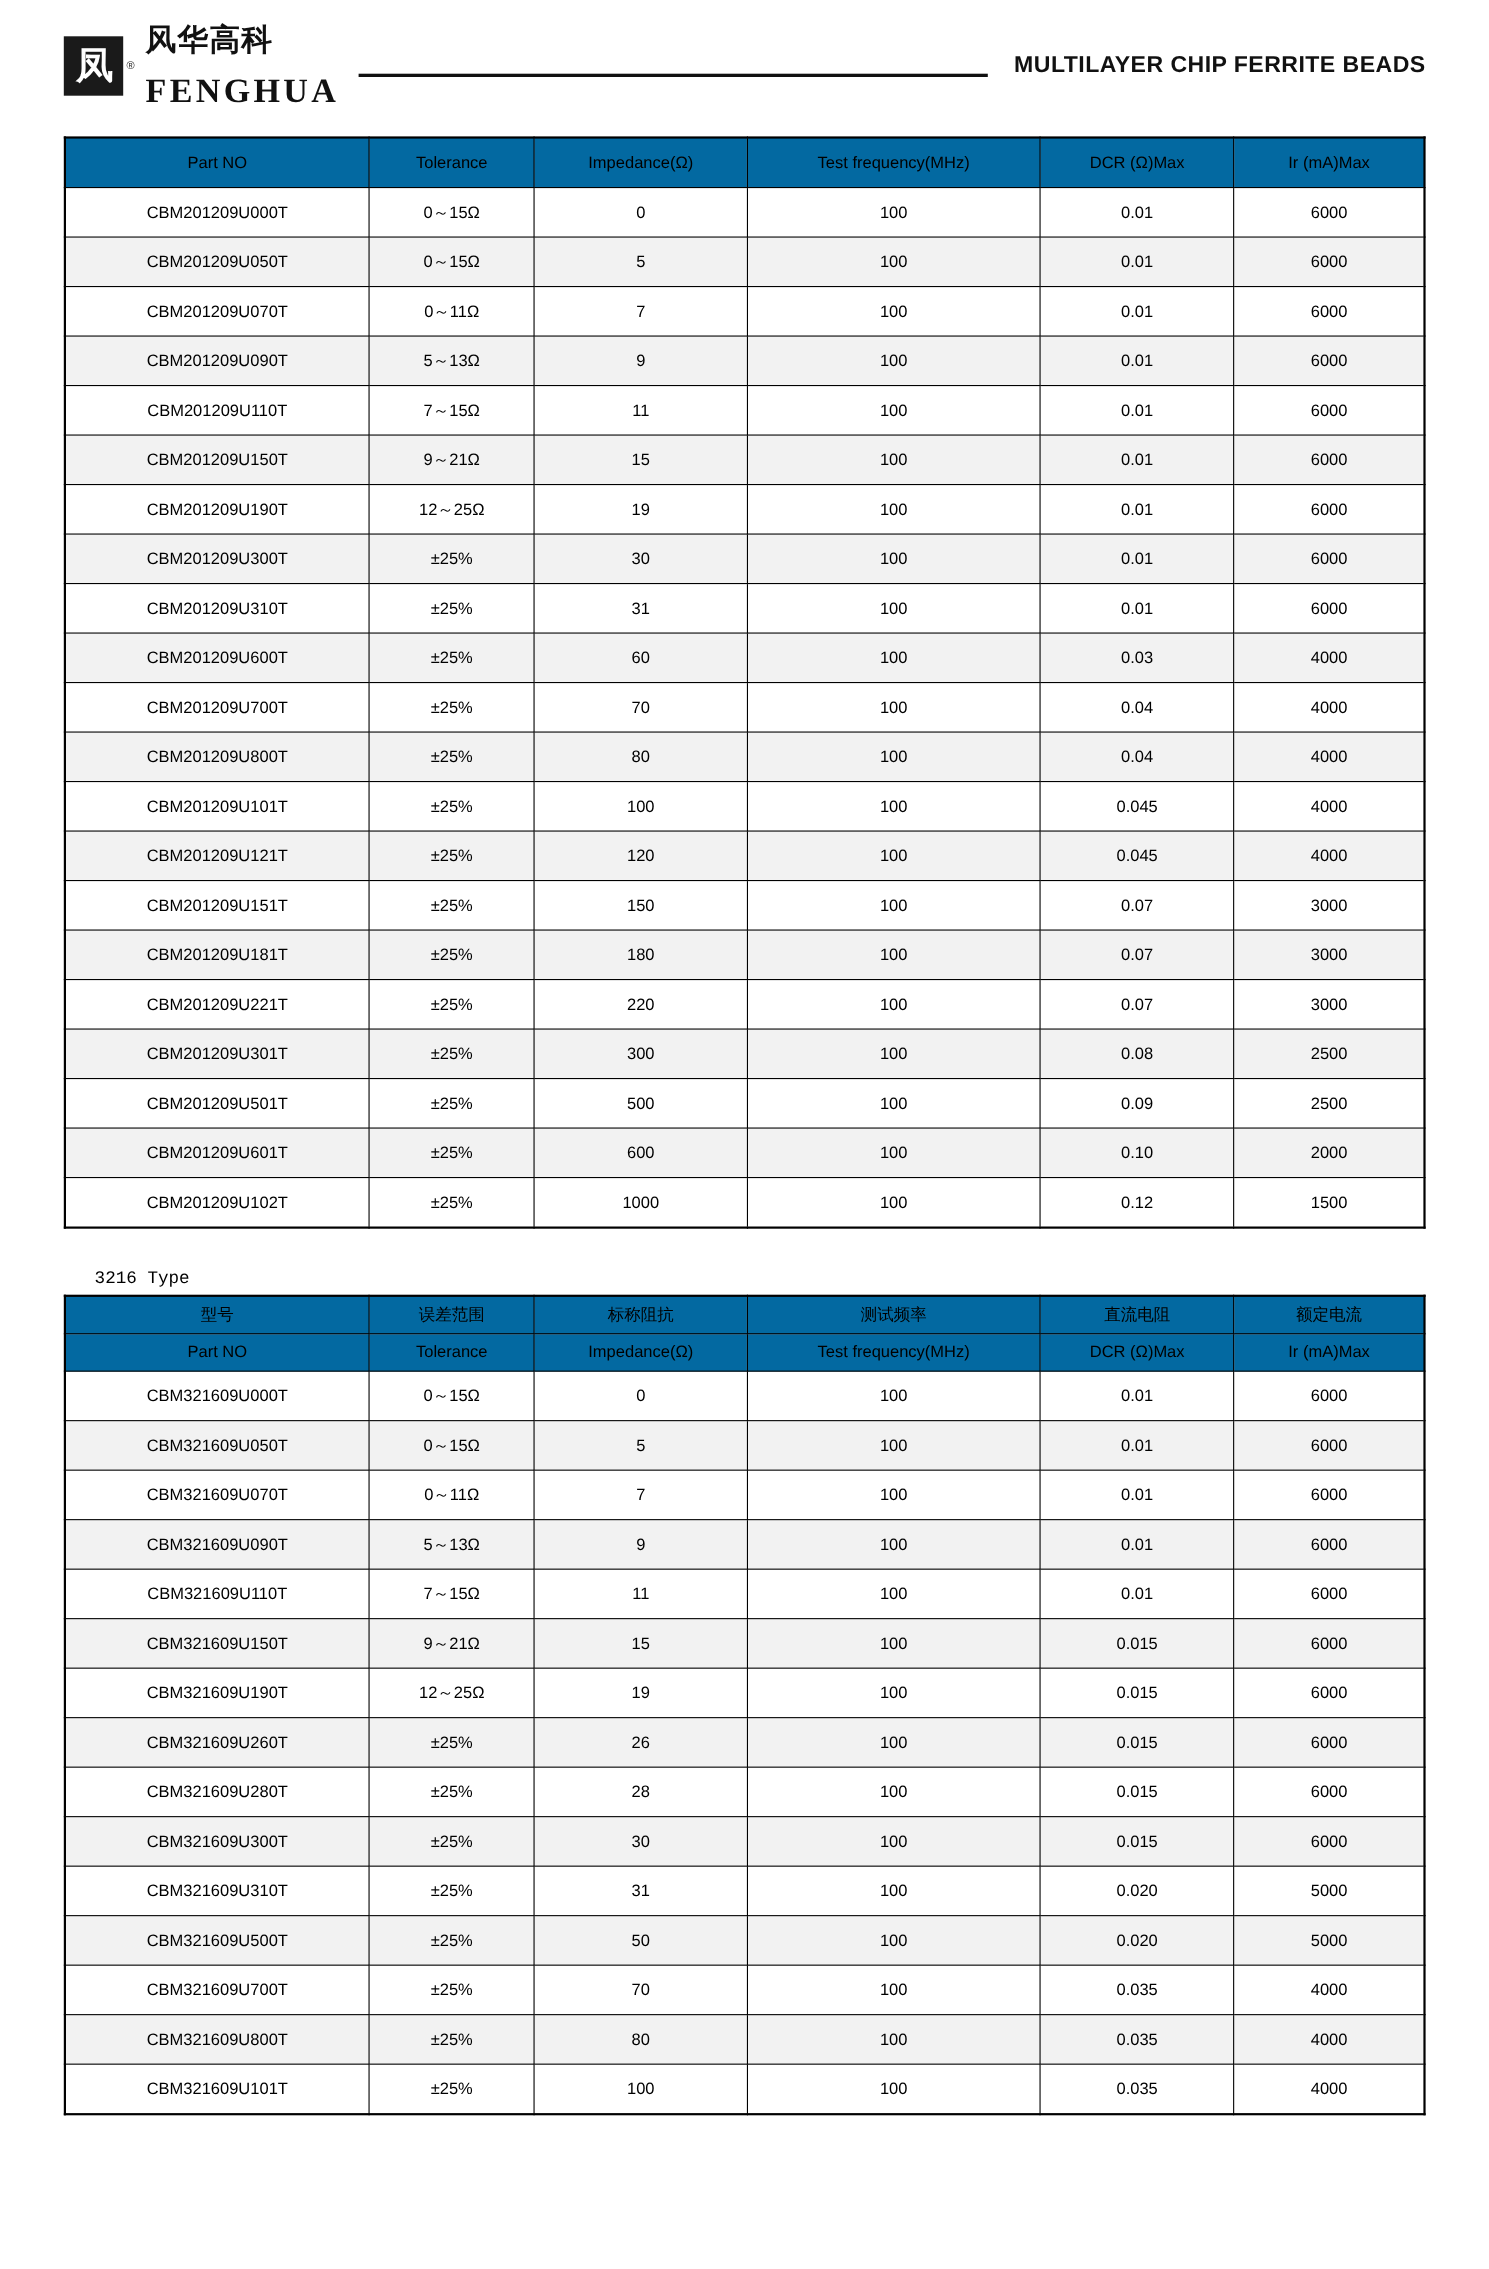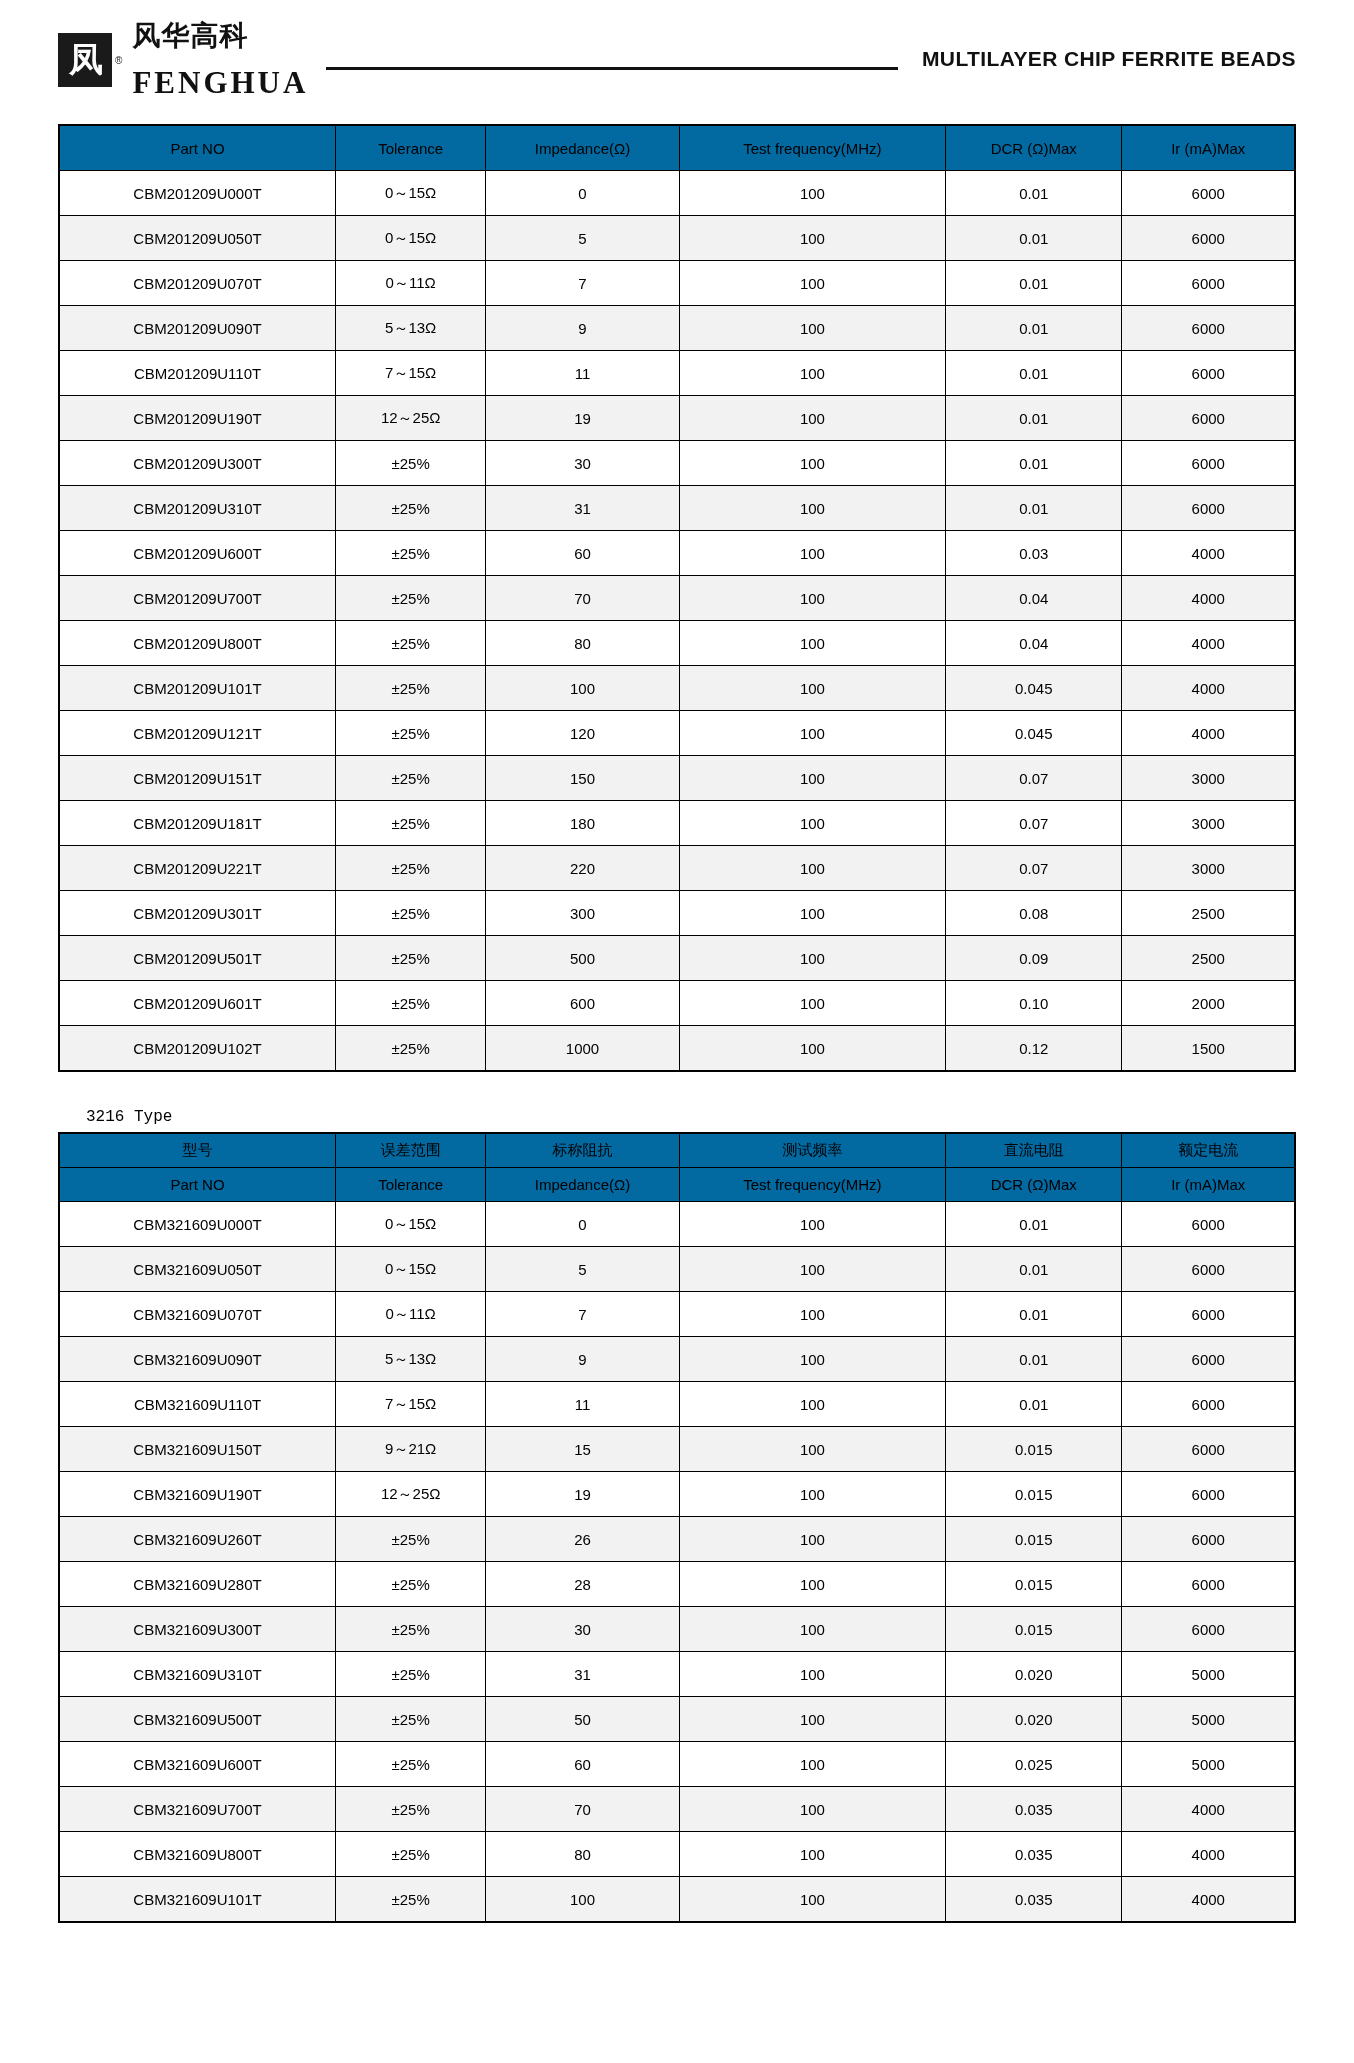--- a/index.html
+++ b/index.html
@@ -219,20 +219,28 @@
             <td>5～13Ω</td>
             <td>9</td>
             <td>100</td>
             <td>0.01</td>
             <td>6000</td>
           </tr>
           <tr>
             <td>CBM201209U110T</td>
             <td>7～15Ω</td>
             <td>11</td>
+            <td>100</td>
+            <td>0.01</td>
+            <td>6000</td>
+          </tr>
+          <tr>
+            <td>CBM201209U150T</td>
+            <td>9～21Ω</td>
+            <td>15</td>
             <td>100</td>
             <td>0.01</td>
             <td>6000</td>
           </tr>
           <tr>
             <td>CBM201209U190T</td>
             <td>12～25Ω</td>
             <td>19</td>
             <td>100</td>
             <td>0.01</td>
@@ -475,28 +483,20 @@
           </tr>
           <tr>
             <td>CBM321609U500T</td>
             <td>±25%</td>
             <td>50</td>
             <td>100</td>
             <td>0.020</td>
             <td>5000</td>
           </tr>
           <tr>
-            <td>CBM321609U600T</td>
-            <td>±25%</td>
-            <td>60</td>
-            <td>100</td>
-            <td>0.025</td>
-            <td>5000</td>
-          </tr>
-          <tr>
             <td>CBM321609U700T</td>
             <td>±25%</td>
             <td>70</td>
             <td>100</td>
             <td>0.035</td>
             <td>4000</td>
           </tr>
           <tr>
             <td>CBM321609U800T</td>
             <td>±25%</td>

